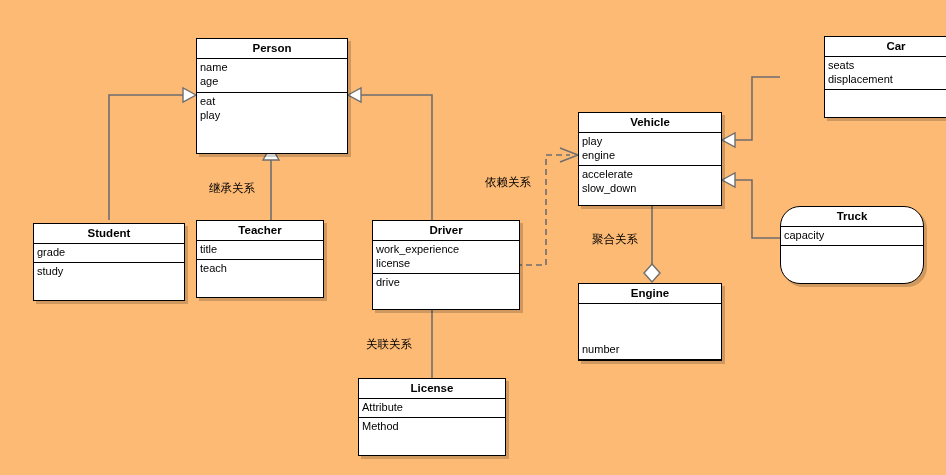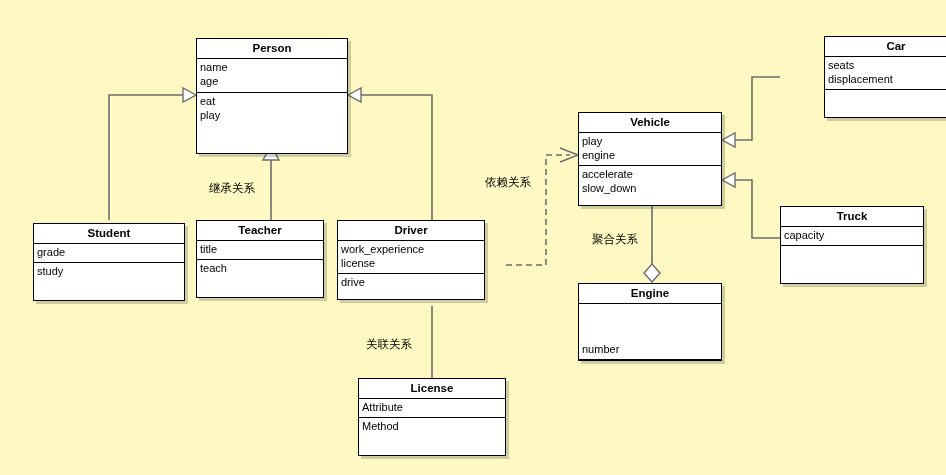--- a/index.html
+++ b/index.html
@@ -7,21 +7,21 @@
     padding: 0;
     background: #ffffff;
   }
   body {
     font-family: "Liberation Sans", "DejaVu Sans", sans-serif;
   }
   #canvas {
     position: relative;
     width: 946px;
     height: 475px;
-    background: #fef9c3;
+    background: #fdba74;
     overflow: hidden;
   }
   
   .uml-class {
     position: absolute;
     background: #ffffff;
     border: 1.6px solid #000000;
     box-sizing: border-box;
     box-shadow: 3px 3px 0 0 rgba(0,0,0,0.18);
     z-index: 5;
@@ -167,21 +167,21 @@
   <div class="uml-class" style="left:196px; top:220px; width:128px; height:78px;">
     <div class="uml-title">Teacher</div>
     <div class="uml-section uml-attrs" style="height:19px;">
       <div class="uml-row">title</div>
     </div>
     <div class="uml-section">
       <div class="uml-row">teach</div>
     </div>
   </div>
 
-  <div class="uml-class" style="left:337px; top:220px; width:148px; height:80px;">
+  <div class="uml-class" style="left:372px; top:220px; width:148px; height:90px;">
     <div class="uml-title">Driver</div>
     <div class="uml-section uml-attrs" style="height:33px;">
       <div class="uml-row">work_experience</div>
       <div class="uml-row">license</div>
     </div>
     <div class="uml-section">
       <div class="uml-row">drive</div>
     </div>
   </div>
 
@@ -209,21 +209,21 @@
 
   <div class="uml-class" style="left:824px; top:36px; width:144px; height:82px;">
     <div class="uml-title">Car</div>
     <div class="uml-section uml-attrs" style="height:33px;">
       <div class="uml-row">seats</div>
       <div class="uml-row">displacement</div>
     </div>
     <div class="uml-section"></div>
   </div>
 
-  <div class="uml-class" style="left:780px; top:206px; width:144px; height:78px;">
+  <div class="uml-class" style="left:780px; top:206px; width:144px; height:78px;border-radius:20px;">
     <div class="uml-title">Truck</div>
     <div class="uml-section uml-attrs" style="height:19px;">
       <div class="uml-row">capacity</div>
     </div>
     <div class="uml-section"></div>
   </div>
 
   <div class="uml-class" style="left:578px; top:283px; width:144px; height:78px;">
     <div class="uml-title">Engine</div>
     <div class="uml-section uml-attrs" style="height:19px;margin-top:37px;">

